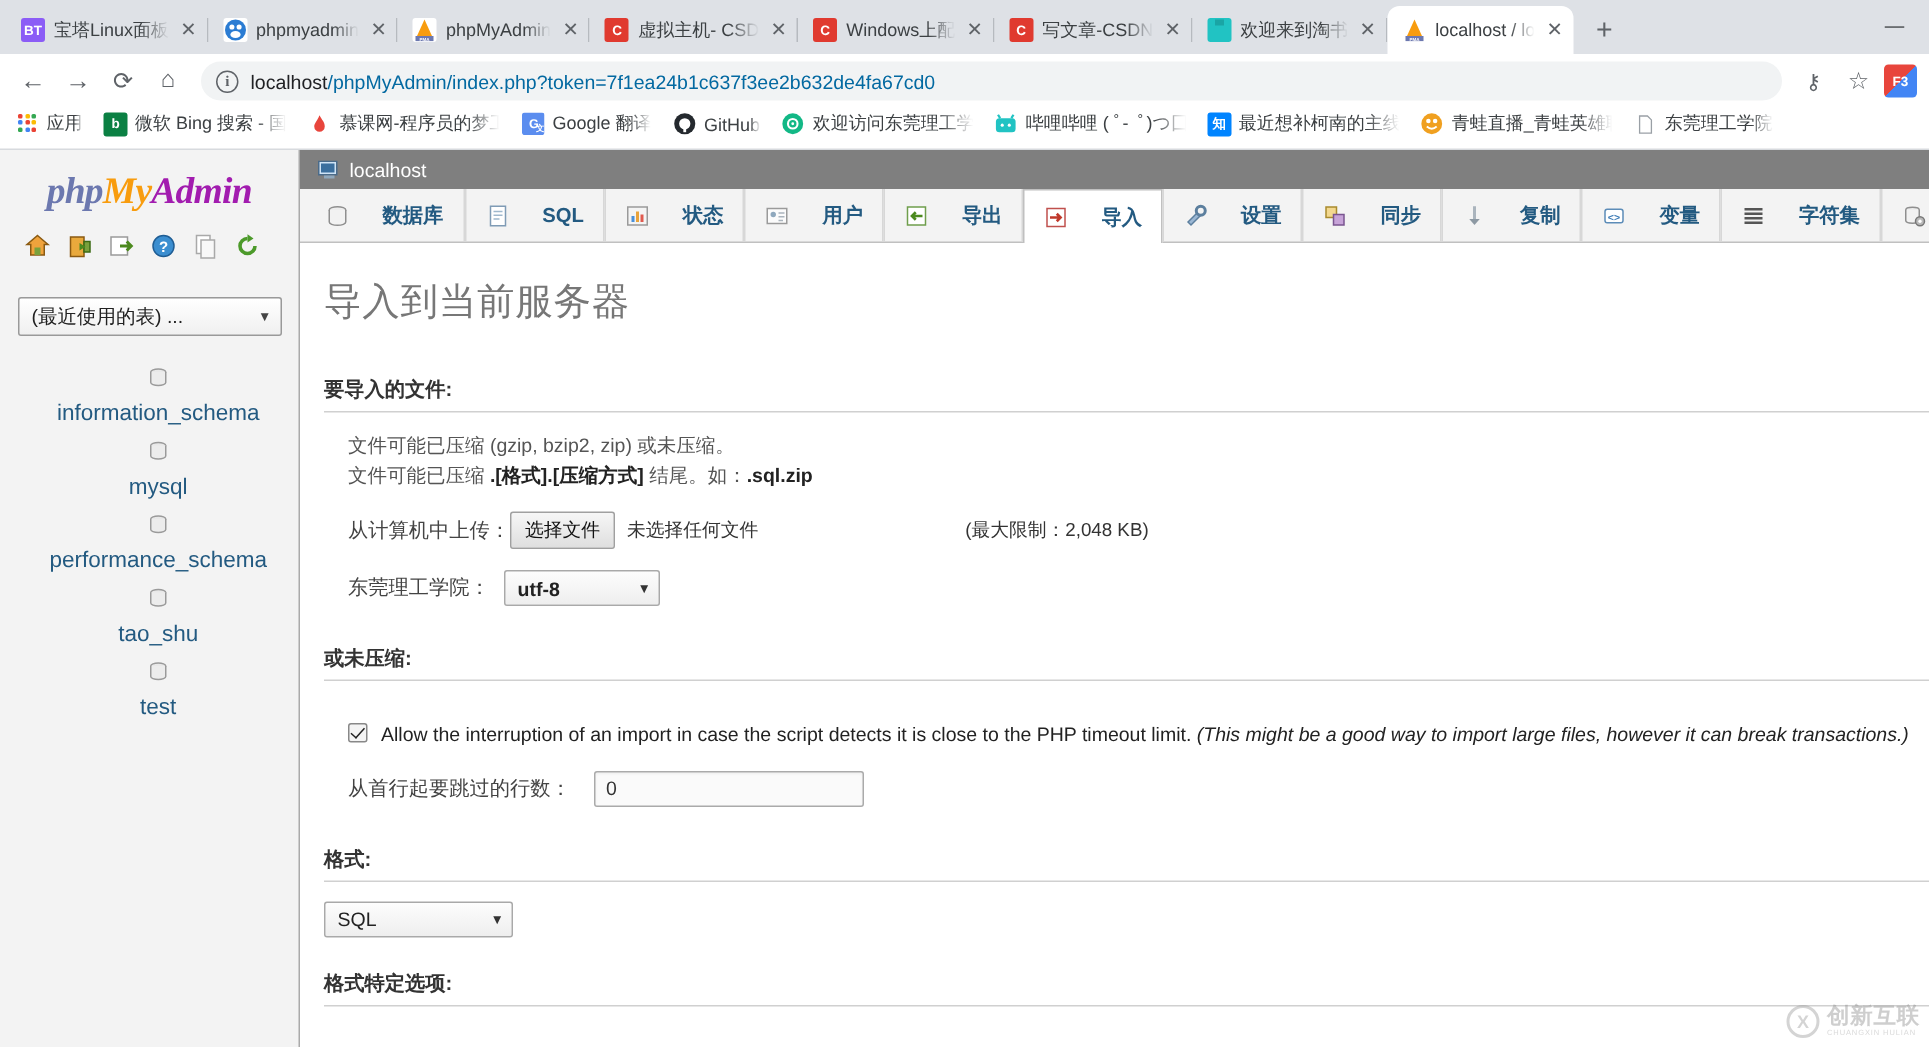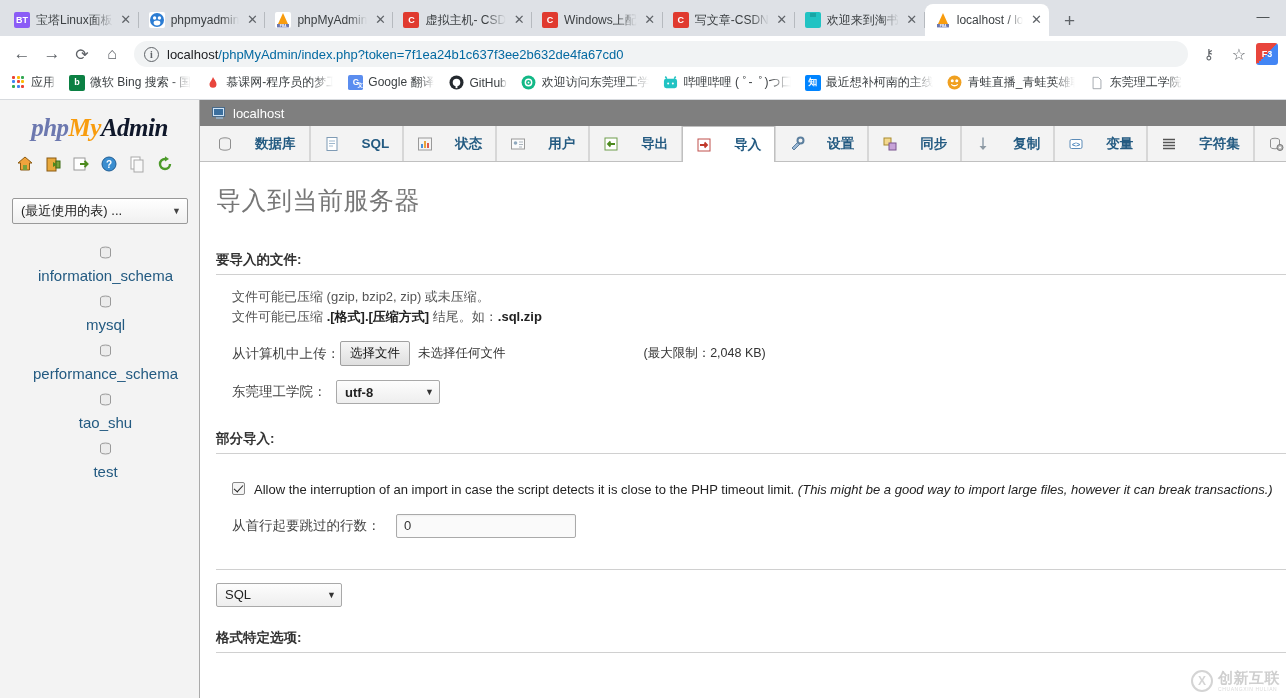--- a/index.html
+++ b/index.html
@@ -202,21 +202,21 @@
     font-family: "Liberation Serif", serif;
     font-size: 25px;
     font-weight: bold;
     font-style: italic;
     text-align: center;
     letter-spacing: -0.5px;
     padding: 2px 0 10px 0;
   }
   .pma-logo .php { color: #6c78af; }
   .pma-logo .my { color: #f89c0e; }
-  .pma-logo .admin { color: #0f172a; }
+  .pma-logo .admin { color: #a21caf; }
 
   .pma-icons {
     display: flex;
     gap: 10px;
     padding: 0 0 0 16px;
     align-items: center;
     height: 24px;
   }
   .pma-icons .ic { width: 18px; height: 18px; display:block; }
 
@@ -846,39 +846,40 @@
                 <span>utf-8</span>
                 <span class="caret">▼</span>
               </span>
             </div>
           </div>
         </div>
 
         <div class="gap-lg"></div>
 
         <div>
-          <div class="legend">部分导入:</div>
+          <div class="legend">或未压缩:</div>
           <div class="legend-rule"></div>
           <div class="fs-body">
             <div class="cbrow">
               <span class="cbox"></span>
               <span class="cbtext"><span>Allow the interruption of an import in case the script detects it is close to the PHP timeout limit.</span> <i>(This might be a good way to import large files, however it can break transactions.)</i></span>
             </div>
             <div class="row">
               <span class="lbl" style="min-width:164px">从首行起要跳过的行数：</span>
               <span class="txtinput">
                   <span>0</span>
                 </span>
             </div>
           </div>
         </div>
 
         <div class="gap-lg"></div>
 
         <div>
+          <div class="legend">格式:</div>
           <div class="legend-rule"></div>
           <div class="fs-body" style="padding-left:0;padding-top:13px;">
             <span class="sel format">
               <span>SQL</span>
               <span class="caret">▼</span>
             </span>
           </div>
         </div>
 
         <div style="height:22px"></div>

